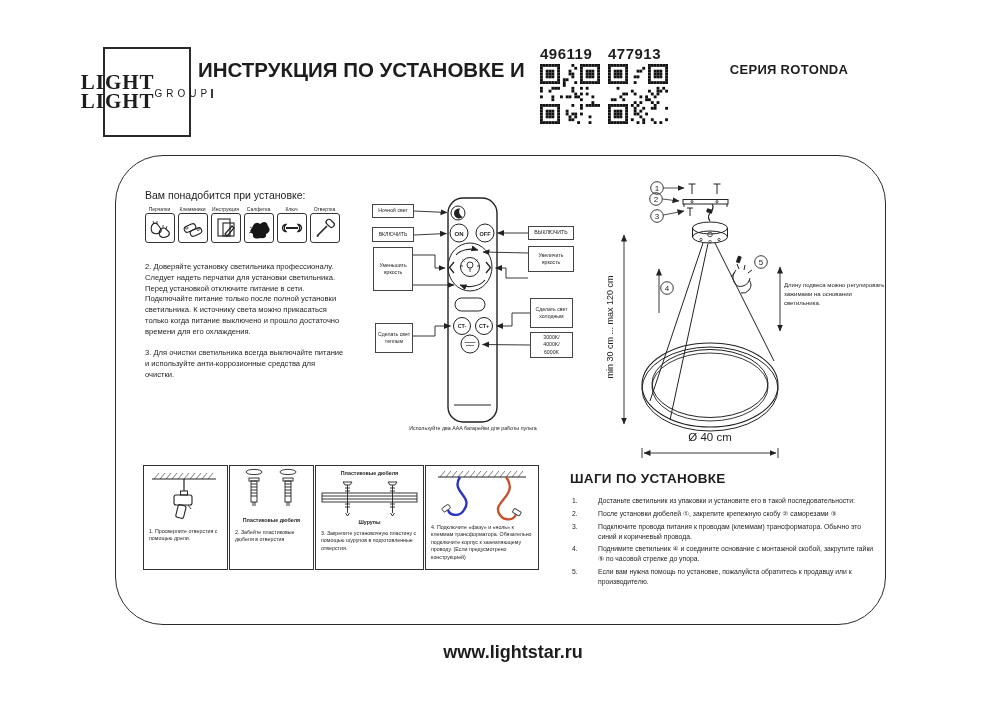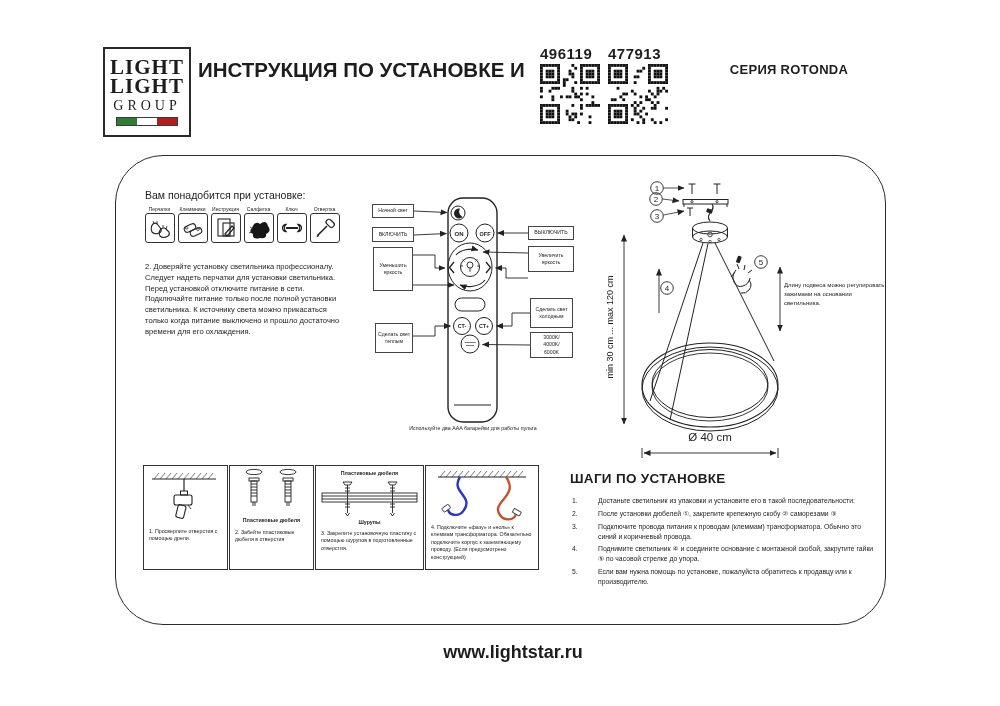--- a/index.html
+++ b/index.html
@@ -2,24 +2,24 @@
 <html><head>
 <meta charset="utf-8">
 <style>
   html,body{margin:0;padding:0;background:#fff;}
   #page{position:relative;width:1000px;height:706px;background:#ffffff;overflow:hidden;
         font-family:"Liberation Sans",sans-serif;color:#1d1d1d;}
   .abs{position:absolute;}
 
   
   .logo-box{left:103px;top:47px;width:84px;height:86px;border:2px solid #2a2a2a;
-            display:flex;flex-direction:column;align-items:center;justify-content:center;}
+            display:flex;flex-direction:row;align-items:center;justify-content:center;}
   .logo-word{font-family:"Liberation Serif",serif;font-weight:bold;font-size:21px;line-height:.92;
              letter-spacing:1px;text-align:center;}
-  .logo-group{font-family:Liberation Serif, serif;font-size:14px;letter-spacing:4px;margin-top:2px;}
+  .logo-group{font-family:Liberation Sans, sans-serif;font-size:10px;letter-spacing:4px;margin-top:2px;}
   .logo-flag{display:flex;width:60px;height:7px;margin-top:3px;border:1px solid #3a3a3a;}
   .logo-flag div{flex:1;}
   .hdr-title{left:198px;top:57px;width:335px;text-align:left;font-weight:bold;font-size:20.5px;line-height:1.28;}
   .qr-block{width:64px;text-align:left;}
   .qr-label{font-weight:bold;font-size:15px;letter-spacing:.5px;}
   .qr-svg{width:60px;height:60px;margin-top:2px;display:block;}
   .series-block{left:688px;top:62px;width:202px;text-align:center;}
   .series-line{font-weight:bold;font-size:13px;letter-spacing:.3px;}
   .articles-line{font-weight:bold;font-size:17px;margin-top:12px;letter-spacing:.3px;}
 
@@ -478,20 +478,21 @@
         <path class="ln" stroke-width="1.6" d="M6,20 L15,11"></path>
         <rect class="ln" stroke-width="1.2" x="13.5" y="5.5" width="9" height="5.5" rx="2.5" transform="rotate(45 18 8.5)"></rect>
         <path class="ln" stroke-width="1" d="M5,21.5 l1.8,-0.6 -1.2,-1.2 z"></path>
       </svg>
         </div>
     </div>
   </div>
 
   <div class="abs safety">
     <p>2. Доверяйте установку светильника профессионалу. Следует надеть перчатки для установки светильника. Перед установкой отключите питание в сети. Подключайте питание только после полной установки светильника. К источнику света можно прикасаться только когда питание выключено и прошло достаточно времени для его охлаждения.</p>
+    <p>3. Для очистки светильника всегда выключайте питание и используйте анти-коррозионные средства для очистки.</p>
   </div>
 
   <div class="abs remote-wrap">
     <svg width="246" height="250" viewBox="0 0 246 250" style="position:absolute;left:0;top:0;">
       <defs>
         <marker id="arw" markerWidth="9" markerHeight="8" refX="6.5" refY="3" orient="auto" markerUnits="userSpaceOnUse">
           <path d="M0,0 L7,3 L0,6 z" fill="#222"></path>
         </marker>
       </defs>
 

